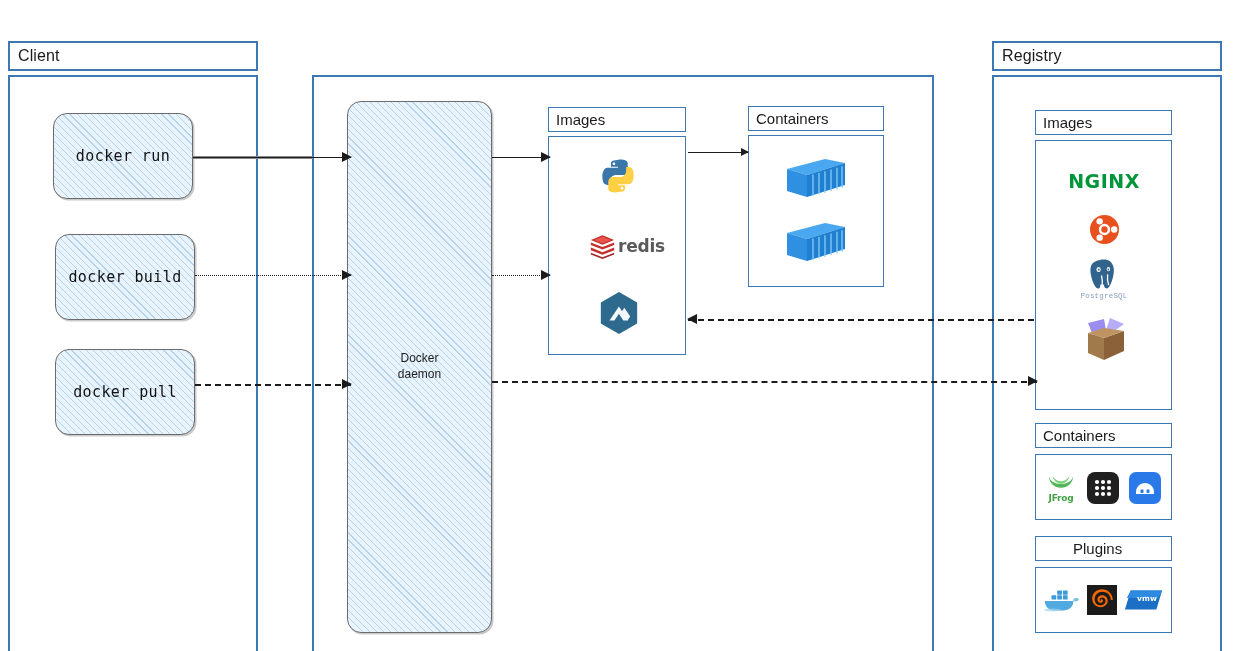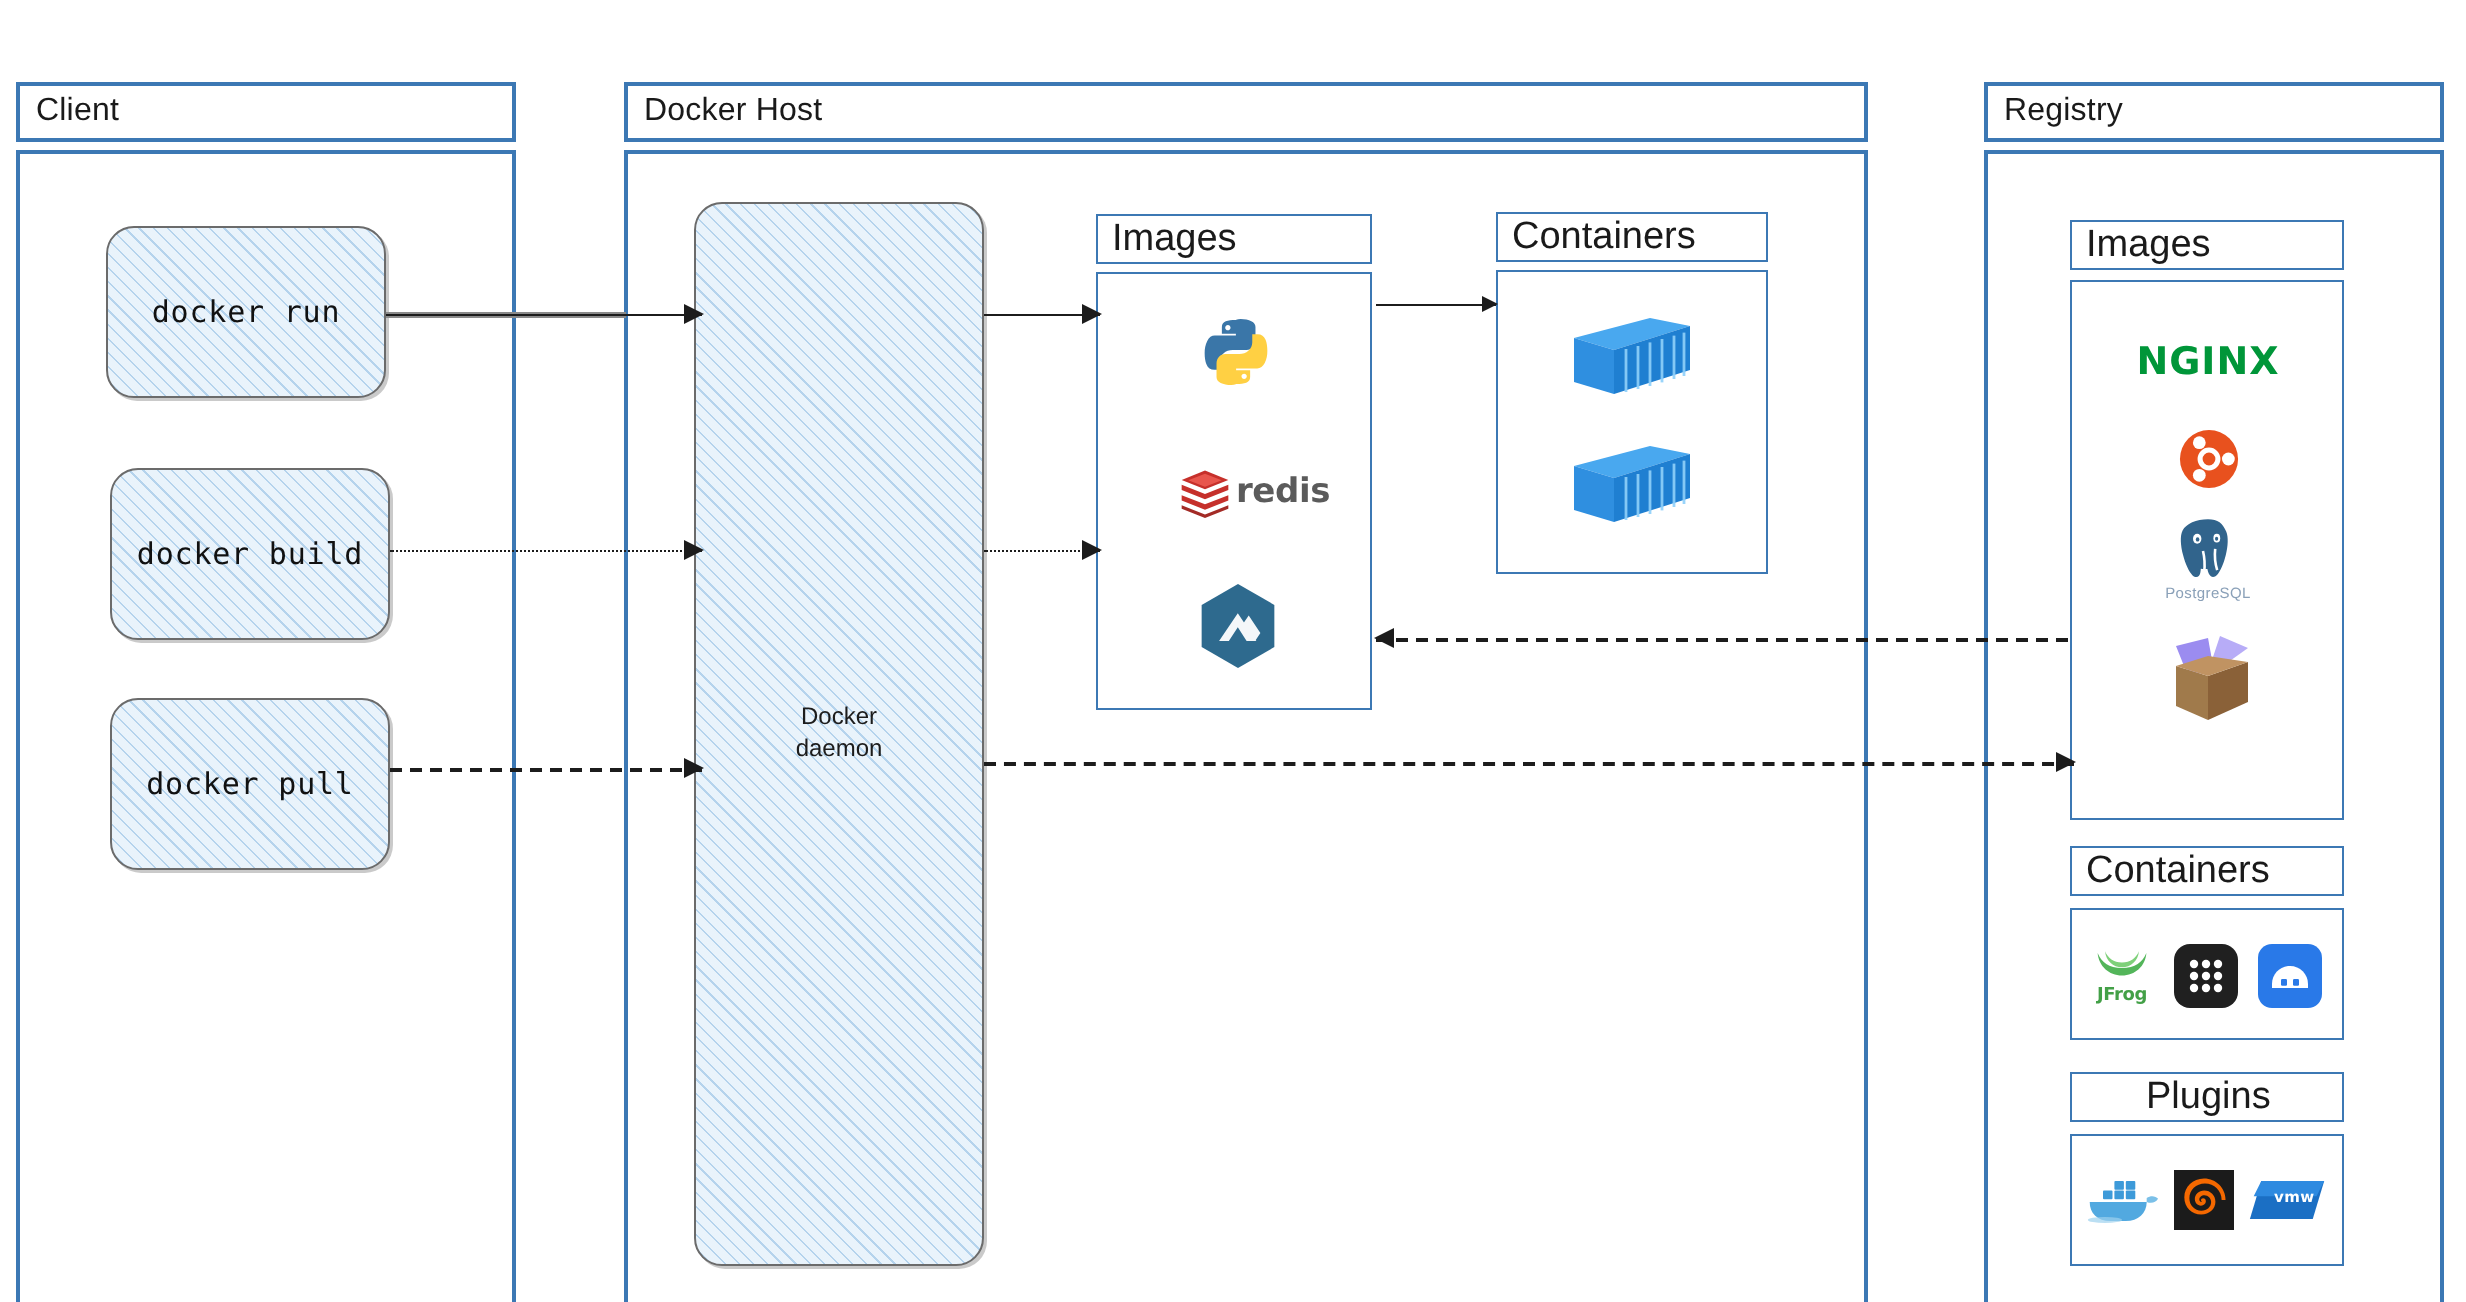--- a/index.html
+++ b/index.html
@@ -19,21 +19,21 @@
     font-size:16px;color:#1a1a1a;letter-spacing:.1px;
   }
   .panel-body{
     position:absolute;box-sizing:border-box;
     border:2px solid #3c78b4;background:#ffffff;
   }
   .sub-header{
     position:absolute;box-sizing:border-box;
     border:1.5px solid #3c78b4;background:#ffffff;
     display:flex;align-items:center;padding-left:7px;
-    font-size:19px;color:#1a1a1a;
+    font-size:15px;color:#1a1a1a;
   }
   .sub-body{
     position:absolute;box-sizing:border-box;
     border:1.5px solid #3c78b4;background:#ffffff;
   }
 
   
   .sketch-box{
     position:absolute;box-sizing:border-box;
     border:1.4px solid #6b6b6b;
@@ -81,21 +81,21 @@
   .icon svg{display:block;}
   .nginx-word{
     font-family:"DejaVu Sans","Liberation Sans",sans-serif;
     font-weight:700;font-size:19px;color:#009639;letter-spacing:.5px;
   }
   .redis-word{
     font-family:"DejaVu Sans","Liberation Sans",sans-serif;
     font-weight:700;font-size:17px;color:#5b5b5b;letter-spacing:-.2px;
   }
   .pg-word{
-    font-family:Liberation Sans, sans-serif;font-size:7.5px;color:#8aa0b8;
+    font-family:Liberation Mono, monospace;font-size:7.5px;color:#8aa0b8;
     letter-spacing:.2px;text-align:center;
   }
   .jfrog-word{
     font-family:"DejaVu Sans","Liberation Sans",sans-serif;
     font-weight:700;font-size:9px;color:#43a047;letter-spacing:-.2px;
   }
   .vmw-word{
     font-family:"DejaVu Sans","Liberation Sans",sans-serif;
     font-weight:700;font-size:7.5px;color:#ffffff;letter-spacing:.2px;
   }
@@ -114,23 +114,20 @@
   <div class="sketch-box" style="left:53px;top:84px;width:140px;height:86px;">
     <span class="cmd-text">docker run</span>
   </div>
   <div class="sketch-box" style="left:55px;top:205px;width:140px;height:86px;">
     <span class="cmd-text">docker build</span>
   </div>
   <div class="sketch-box" style="left:55px;top:320px;width:140px;height:86px;">
     <span class="cmd-text">docker pull</span>
   </div>
 
-  <div class="panel-header" style="left:312px;top:12px;width:622px;height:30px;">
-    <span>Docker Host</span>
-  </div>
   <div class="panel-body" style="left:312px;top:46px;width:622px;height:597px;"></div>
 
   <div class="sketch-box" style="left:347px;top:72px;width:145px;height:532px;">
     <span class="daemon-text">
       <span>Docker</span><br>
       <span>daemon</span>
     </span>
   </div>
 
   <div class="sub-header" style="left:548px;top:78px;width:138px;height:25px;">

